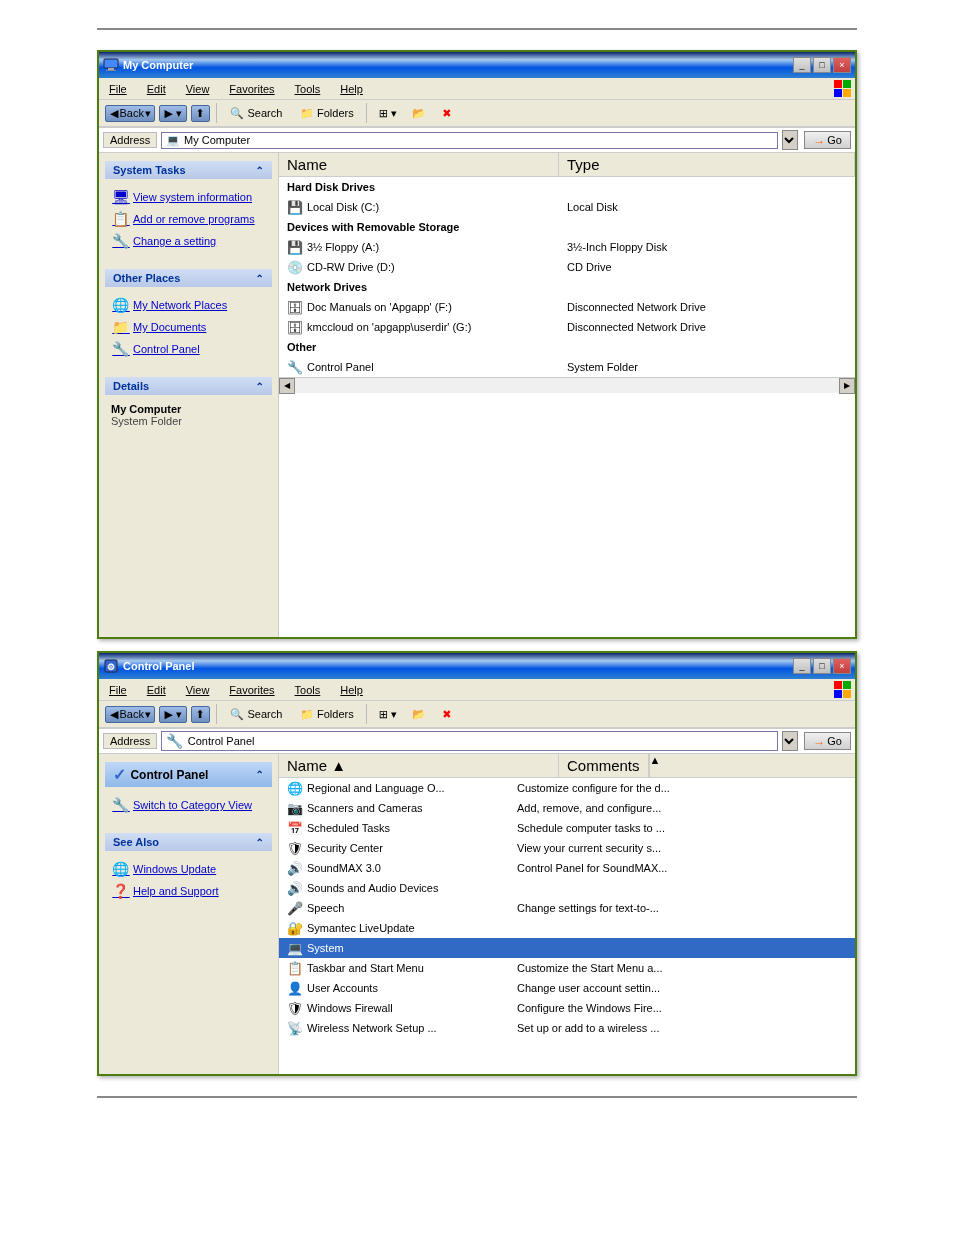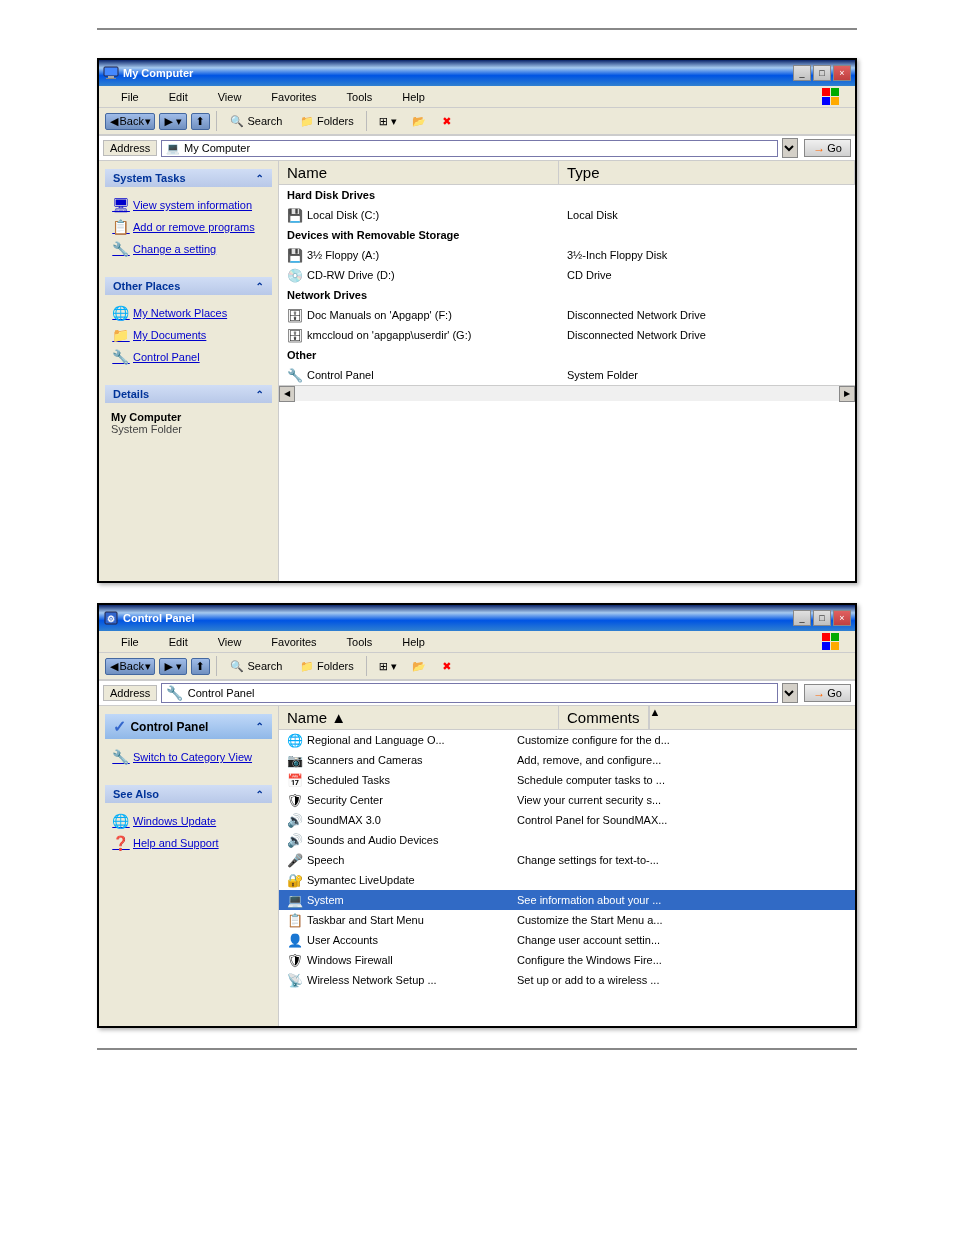--- a/index.html
+++ b/index.html
@@ -14,24 +14,23 @@
     .page-container {
       display: flex;
       flex-direction: column;
       gap: 12px;
       max-width: 760px;
       margin: 0 auto;
     }
 
     
     .window {
-      border: 2px solid #000000;
+      border: 2px solid #4d7c0f;
       background: #701a75;
       box-shadow: 2px 2px 4px rgba(0,0,0,0.3);
-      margin-top: 8px;
     }
 
     .title-bar {
       background: linear-gradient(to bottom, #0A246A, #A6CAF0 30%, #0054E3 60%, #3080D0);
       height: 26px;
       display: flex;
       align-items: center;
       justify-content: space-between;
       padding: 0 4px;
       color: white;
@@ -72,23 +71,24 @@
       cursor: pointer;
       color: #000;
     }
 
     .title-btn.close { background: linear-gradient(to bottom, #e06060, #c04040); color: white; }
 
     .menu-bar {
       background: #ECE9D8;
       border-bottom: 1px solid #ccc;
       display: flex;
-      gap: 18px;
-      padding: 2px 16px;
-      align-items: center;
+      gap: 8px;
+      padding: 2px 4px;
+      align-items: center;
+      text-decoration: underline;
     }
 
     .menu-item {
       padding: 2px 6px;
       font-size: 11px;
       cursor: pointer;
     }
 
     .toolbar {
       background: #ECE9D8;
@@ -155,21 +155,21 @@
       display: flex;
       align-items: center;
       gap: 2px;
       margin-left: 2px;
     }
 
     
     .content-area {
       display: flex;
       flex: 1;
-      height: 420px;
+      height: 484px;
       overflow: hidden;
     }
 
     .content-area-cp {
       height: 320px;
     }
 
     
     .left-panel {
       width: 180px;
@@ -835,21 +835,20 @@
           <div class="cp-name-cell">
             <span class="file-icon">🔐</span>
             <span>Symantec LiveUpdate</span>
           </div>
         </div>
         <div class="file-row highlighted">
           <div class="cp-name-cell">
             <span class="file-icon">💻</span>
             <span>System</span>
           </div>
-          <div class="cp-comment-cell">See information about your ...</div>
         </div>
         <div class="file-row">
           <div class="cp-name-cell">
             <span class="file-icon">📋</span>
             <span>Taskbar and Start Menu</span>
           </div>
           <div class="cp-comment-cell">Customize the Start Menu a...</div>
         </div>
         <div class="file-row">
           <div class="cp-name-cell">

